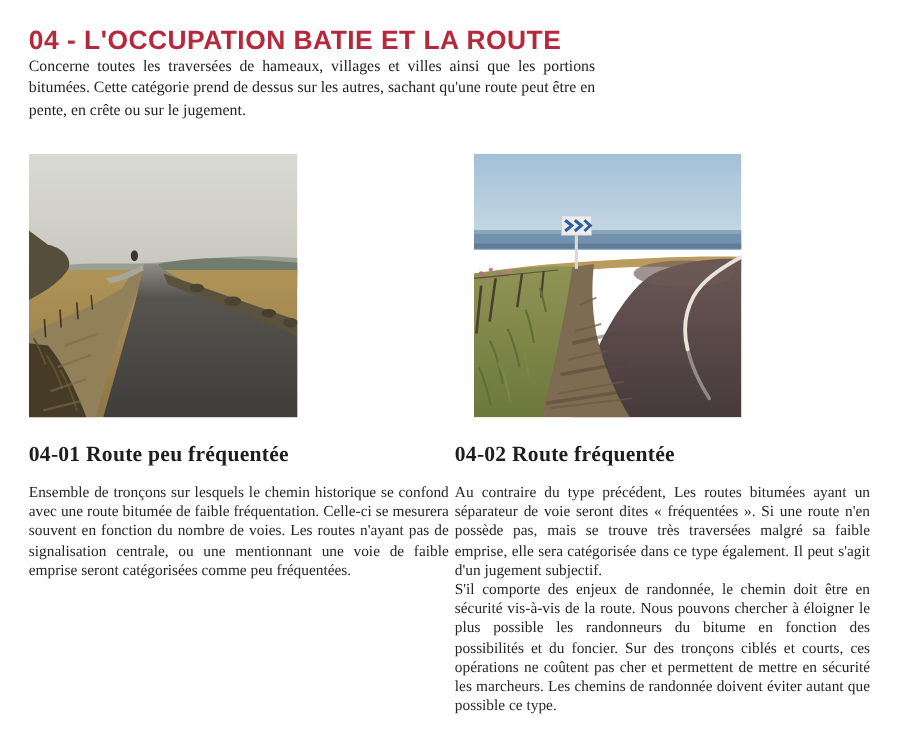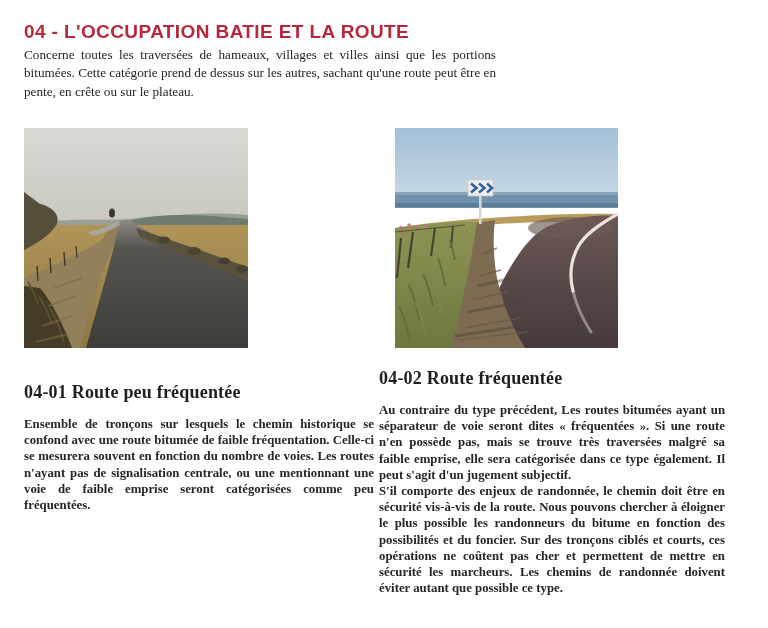--- a/index.html
+++ b/index.html
@@ -12,21 +12,21 @@
     font-family: "Liberation Serif", serif;
     color: #262626;
     overflow: hidden;
   }
   .page-title {
     position: absolute;
     left: 24px;
     top: 21px;
     font-family: "Liberation Sans", sans-serif;
     font-weight: bold;
-    font-size: 19px;
+    font-size: 22px;
     letter-spacing: 0.4px;
     color: #b6293c;
   }
   .intro {
     position: absolute;
     left: 24px;
     top: 46px;
     width: 472px;
     font-size: 13.2px;
     line-height: 18.4px;
@@ -35,46 +35,45 @@
   }
   .figures-row { position: absolute; left: 0; top: 0; }
   figure { position: absolute; top: 128px; overflow: hidden; }
   .figure-1 { left: 24px;  width: 224px; height: 220px; }
   .figure-2 { left: 395px; width: 223px; height: 220px; }
   figure svg { display: block; width: 100%; height: 100%; }
   .col {
     position: absolute;
     top: 368px;
   }
-  .col-1 { left: 24px;  width: 350px; margin-top: 14px; }
+  .col-1 { left: 24px;  width: 350px; }
   .col-2 { left: 379px; width: 346px; }
   .col h2 {
     font-family: "Liberation Serif", serif;
     font-weight: 600;
     font-size: 18px;
     letter-spacing: 0.2px;
     color: #1e1e1e;
     margin-bottom: 13px;
   }
   .col p {
     font-size: 12.8px;
     line-height: 16.2px;
     text-align: justify;
     color: #262626;
-    font-weight: bold;
   }
 </style>
 </head>
 <body>
 
 <div class="page">
 
   <h1 class="page-title">04 - L'OCCUPATION BATIE ET LA ROUTE</h1>
 
-  <p class="intro">Concerne toutes les traversées de hameaux, villages et villes ainsi que les portions bitumées. Cette catégorie prend de dessus sur les autres, sachant qu'une route peut être en pente, en crête ou sur le plateau.</p>
+  <p class="intro">Concerne toutes les traversées de hameaux, villages et villes ainsi que les portions bitumées. Cette catégorie prend de dessus sur les autres, sachant qu'une route peut être en pente, en crête ou sur le jugement.</p>
 
   <div class="figures-row">
 
     <figure class="figure-1">
       <svg viewBox="0 0 224 220" preserveAspectRatio="none">
         <defs>
           <linearGradient id="sky1" x1="0" y1="0" x2="0" y2="1">
             <stop offset="0" stop-color="#dadad5"></stop>
               <stop offset="1" stop-color="#c8c7bf"></stop>
           </linearGradient>

